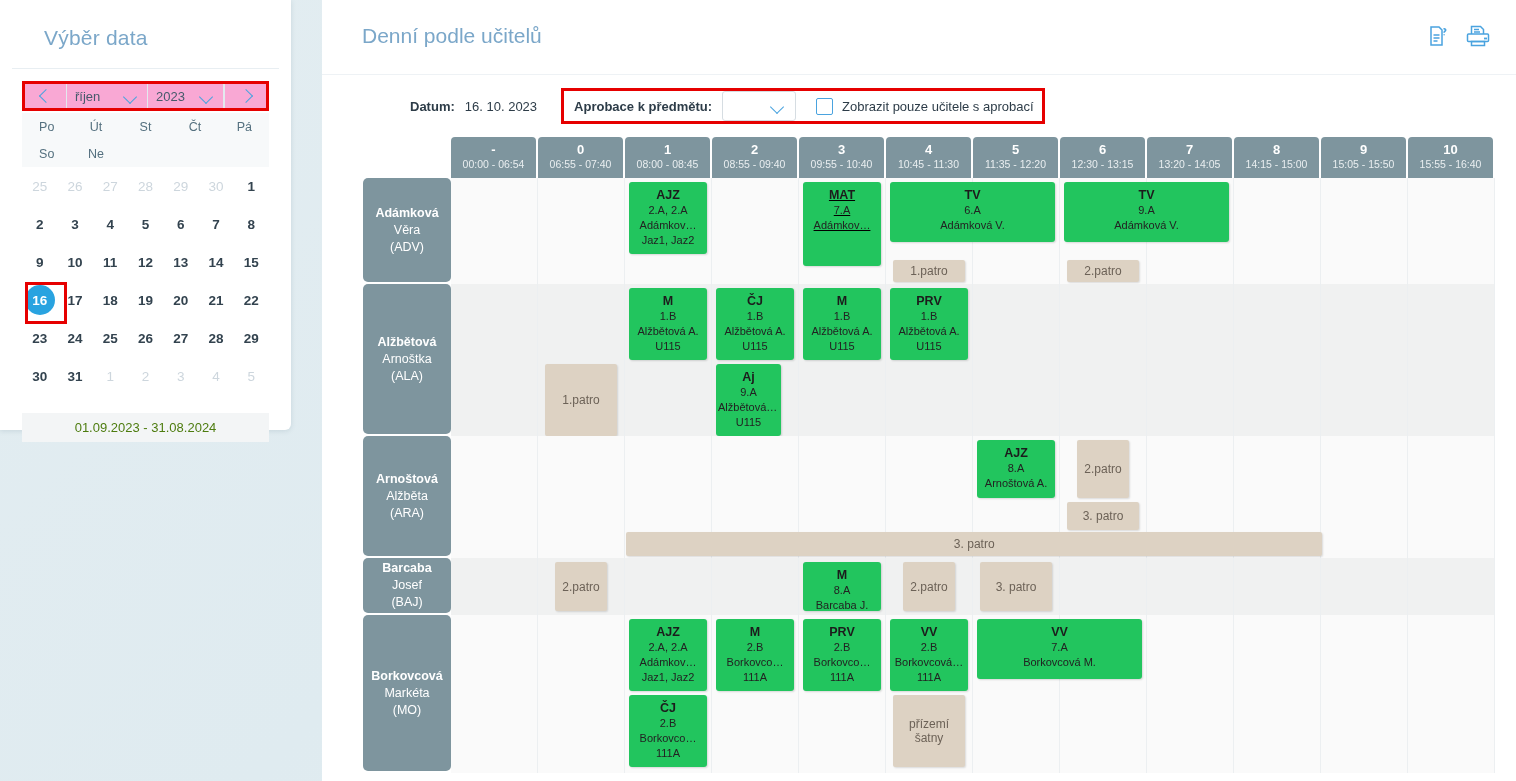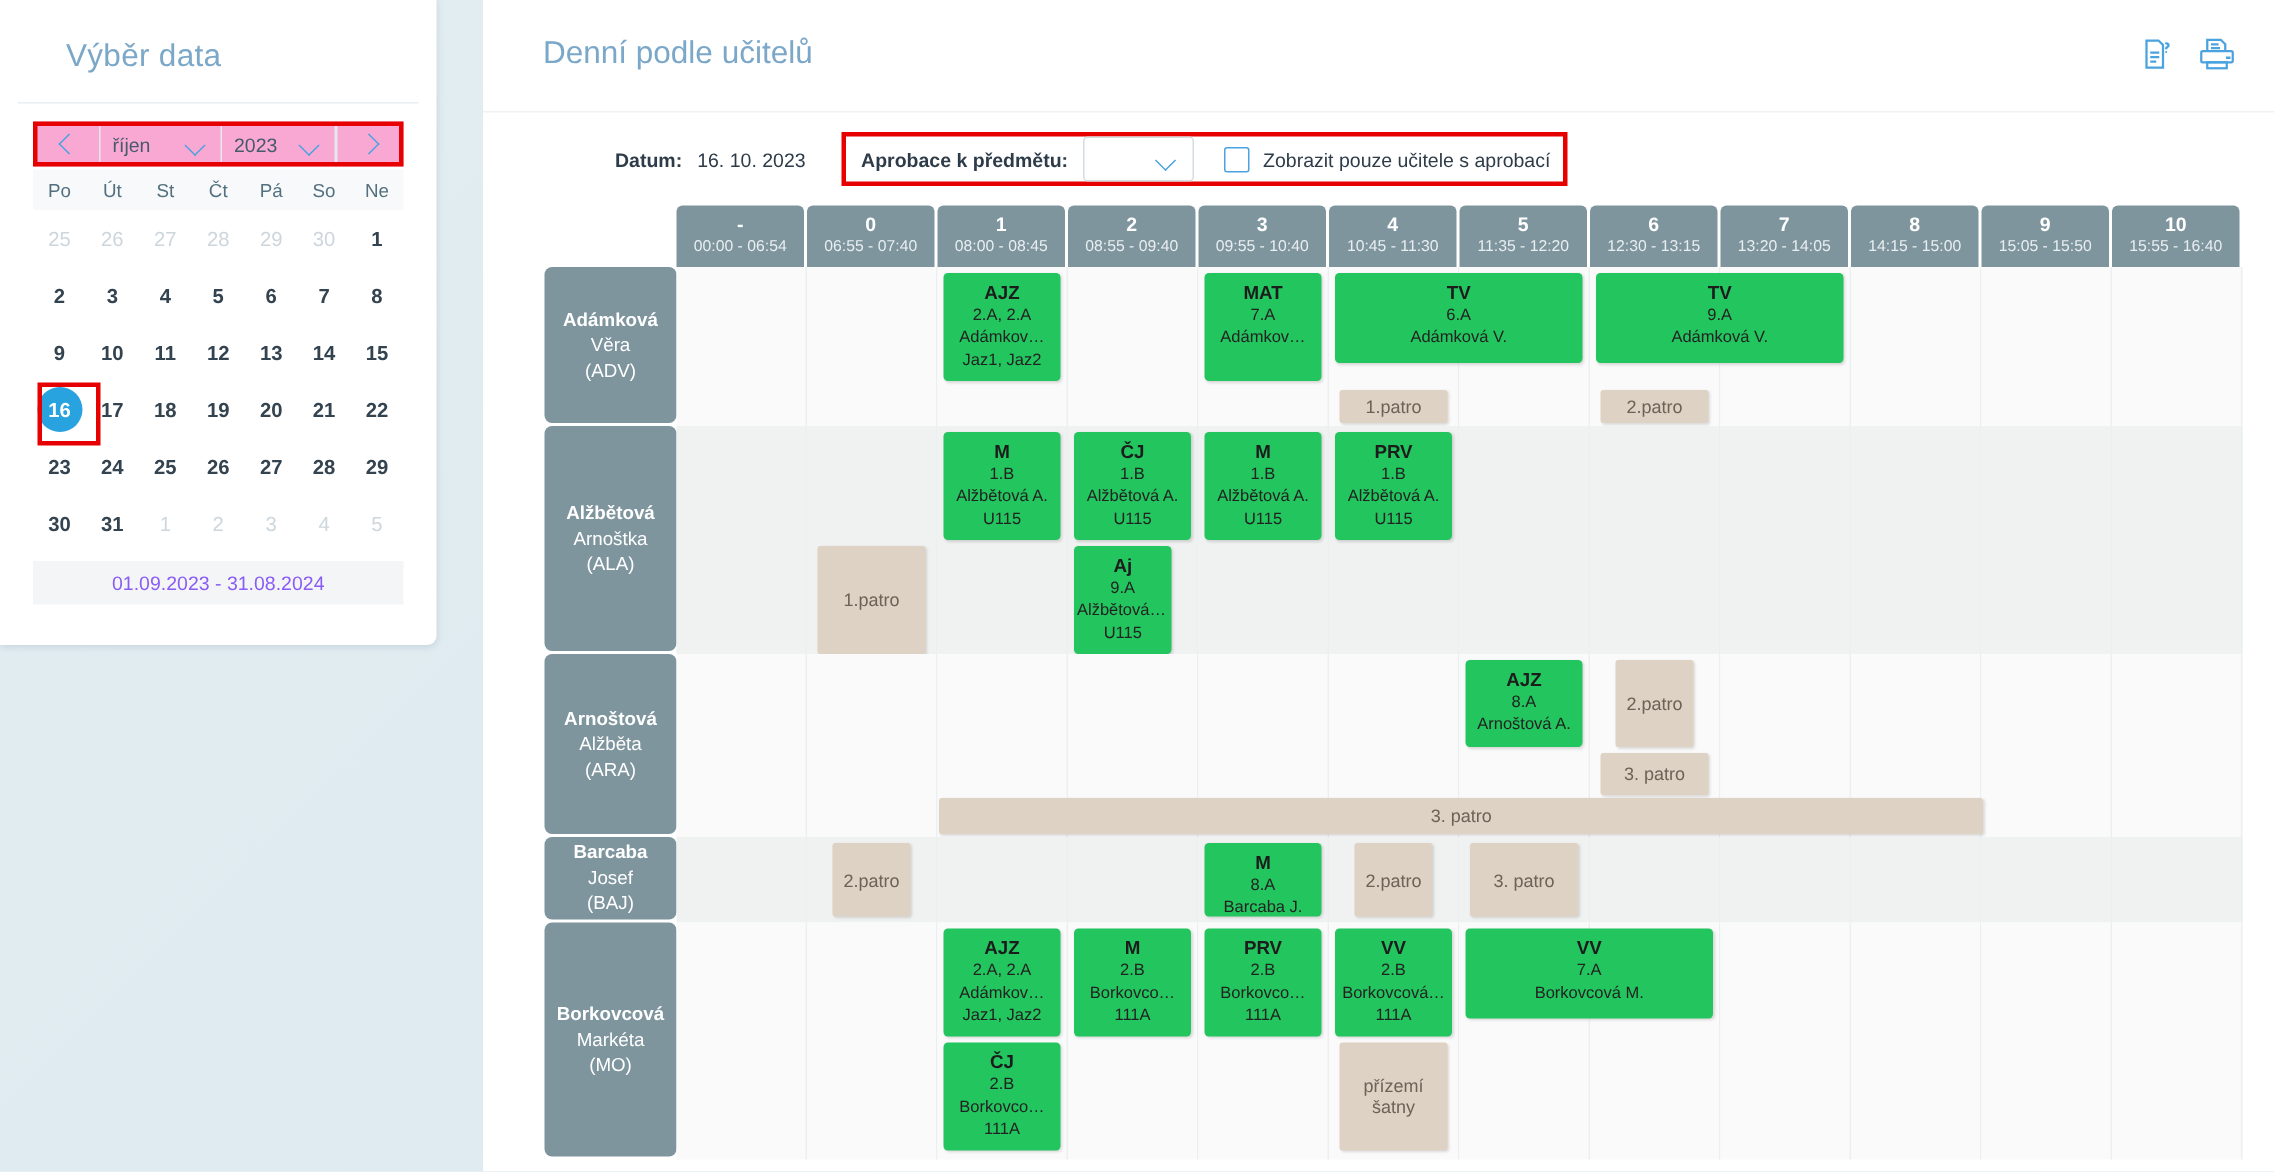--- a/index.html
+++ b/index.html
@@ -61,21 +61,21 @@
     transform: rotate(45deg);
   }
   .arrow-glyph {
     width: 10px; height: 10px;
     border-top: 1.6px solid #4aa3df; border-right: 1.6px solid #4aa3df;
   }
   .arrow-glyph.l { transform: rotate(-135deg); }
   .arrow-glyph.r { transform: rotate(45deg); }
 
   #dow-row {
-    display: grid; grid-template-columns: repeat(7, 1fr);
+    display: grid; grid-template-columns: repeat(5, 1fr);
     background: #f7f9fa; margin-top: 2px;
   }
   #dow-row div {
     text-align: center; font-size: 12.5px; color: #54707f;
     padding: 7px 0 6px 0;
   }
   .cal-week { display: grid; grid-template-columns: repeat(7, 1fr); }
   .cal-day {
     height: 38px; display: flex; align-items: center; justify-content: center;
     font-size: 13.5px; color: #33434f; font-weight: 600; cursor: pointer;
@@ -87,22 +87,22 @@
     width: 30px; height: 30px; border-radius: 50%;
     background: #29a3e0; color: #fff; display: flex;
     align-items: center; justify-content: center; font-weight: 600;
   }
   .cal-day.sel-wrap::after {
     content: ""; position: absolute; left: 3px; top: 1px;
     width: 36px; height: 36px; border: 3px solid #e60000;
     pointer-events: none;
   }
   #cal-range {
-    margin-top: 6px; background: #f3f5f6; text-align: center;
-    font-size: 13px; color: #8b5cf6; padding: 7px 0;
+    margin-top: 18px; background: #f3f5f6; text-align: center;
+    font-size: 13px; color: #4d7c0f; padding: 7px 0;
   }
 
   
   #right-panel {
     position: absolute; left: 322px; top: 0; right: 0; bottom: 0;
     background: #ffffff;
   }
   #rp-header { height: 74px; position: relative; }
   #rp-title {
     position: absolute; left: 40px; top: 24px;
@@ -408,21 +408,21 @@
                 <div class="tcell"></div>
                 <div class="tcell"></div>
                 <div class="tcell"></div>
                 <div class="tcell"></div>
                 <div class="lesson" style="left: 178px; width: 78px; top: 4px; height: 72px; right: auto;">
                   <div class="l1">AJZ</div>
                   <div class="l2">2.A, 2.A</div>
                   <div class="l3">Adámkov…</div>
                   <div class="l4">Jaz1, Jaz2</div>
                 </div>
-                <div class="lesson" style="left: 352px; width: 78px; top: 4px; height: 72px; right: auto;">
+                <div class="lesson" style="left: 352px; width: 78px; top: 4px; height: 84px; right: auto; text-decoration: underline;">
                   <div class="l1">MAT</div>
                   <div class="l2">7.A</div>
                   <div class="l3">Adámkov…</div>
                 </div>
                 <div class="lesson" style="left: 439px; width: 165px; top: 4px; height: 60px; right: auto;">
                   <div class="l1">TV</div>
                   <div class="l2">6.A</div>
                   <div class="l3">Adámková V.</div>
                 </div>
                 <div class="lesson" style="left: 613px; width: 165px; top: 4px; height: 60px; right: auto;">

